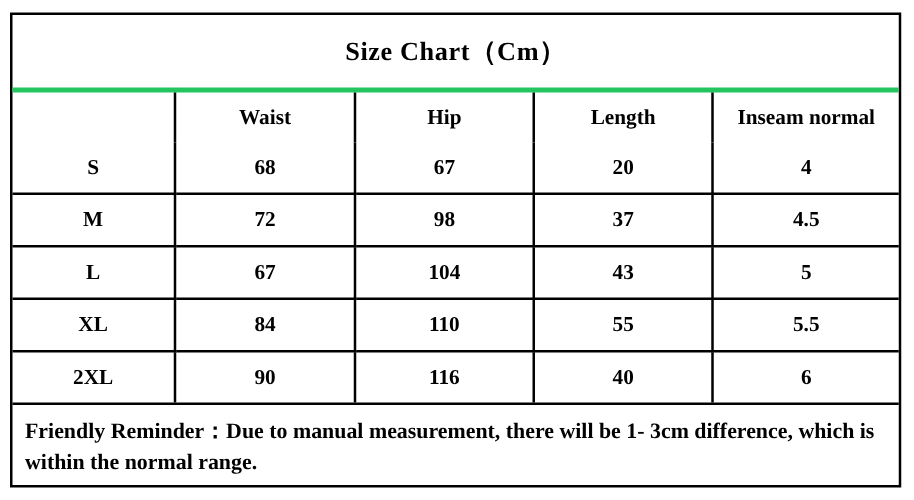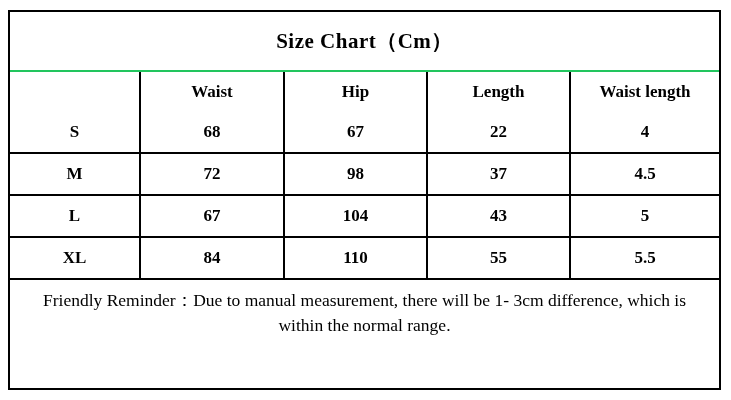--- a/index.html
+++ b/index.html
@@ -25,21 +25,21 @@
     box-sizing: border-box;
     display: flex;
     flex-direction: column;
     background: #ffffff;
   }
 
   
   .title-row {
     height: 58px;
     flex: 0 0 58px;
-    border-bottom: 2px solid #22c55e;
+    border-bottom: 4px solid #22c55e;
     display: flex;
     align-items: center;
     justify-content: center;
   }
   .title-text {
     font-size: 21px;
     font-weight: bold;
     letter-spacing: 0.5px;
   }
 
@@ -88,23 +88,23 @@
   
   .note {
     flex: 1 1 auto;
     border-top: 2px solid #000000;
     padding: 8px 10px 0 10px;
     box-sizing: border-box;
   }
   .note p {
     margin: 0;
     font-size: 17.5px;
-    font-weight: normal;
+    font-weight: bold;
     line-height: 1.45;
-    text-align: center;
+    text-align: left;
   }
 </style>
 </head>
 <body>
 
 <div class="sheet">
 
   <div class="title-row">
     <div class="title-text">Size Chart（Cm）</div>
   </div>
@@ -116,29 +116,29 @@
         <col class="c2">
         <col class="c3">
         <col class="c4">
     </colgroup>
     <thead>
       <tr>
         <th class="corner"></th>
         <th>Waist</th>
         <th>Hip</th>
         <th>Length</th>
-        <th>Waist length</th>
+        <th>Inseam normal</th>
       </tr>
     </thead>
     <tbody>
       <tr>
         <td class="rowlabel">S</td>
         <td>68</td>
         <td>67</td>
-        <td>22</td>
+        <td>20</td>
         <td>4</td>
       </tr>
       <tr>
         <td class="rowlabel">M</td>
         <td>72</td>
         <td>98</td>
         <td>37</td>
         <td>4.5</td>
       </tr>
       <tr>
@@ -148,20 +148,27 @@
         <td>43</td>
         <td>5</td>
       </tr>
       <tr>
         <td class="rowlabel">XL</td>
         <td>84</td>
         <td>110</td>
         <td>55</td>
         <td>5.5</td>
       </tr>
+      <tr>
+        <td class="rowlabel">2XL</td>
+        <td>90</td>
+        <td>116</td>
+        <td>40</td>
+        <td>6</td>
+      </tr>
     </tbody>
   </table>
 
   <div class="note">
     <p>Friendly Reminder：Due to manual measurement, there will be 1- 3cm difference, which is within the normal range.</p>
   </div>
 
 </div>
 
 </body></html>

